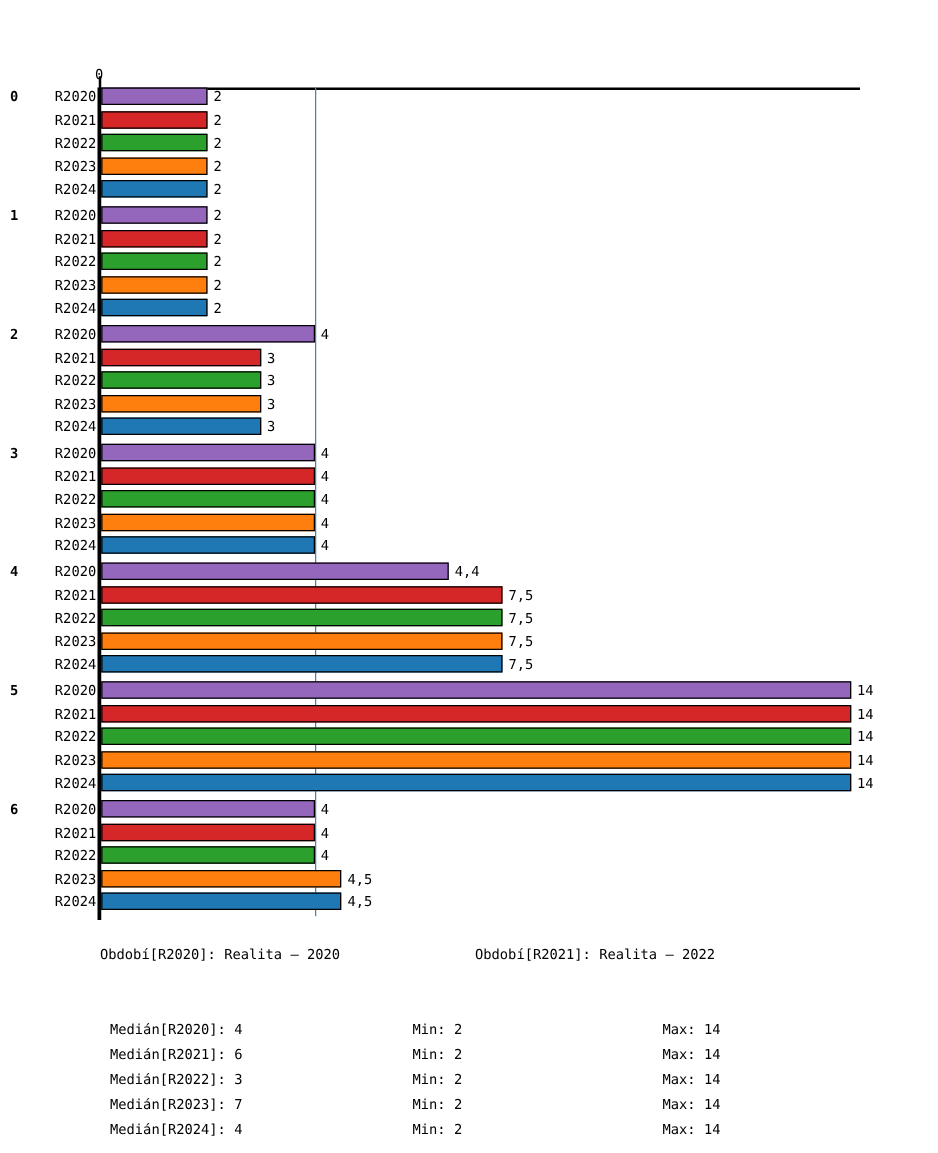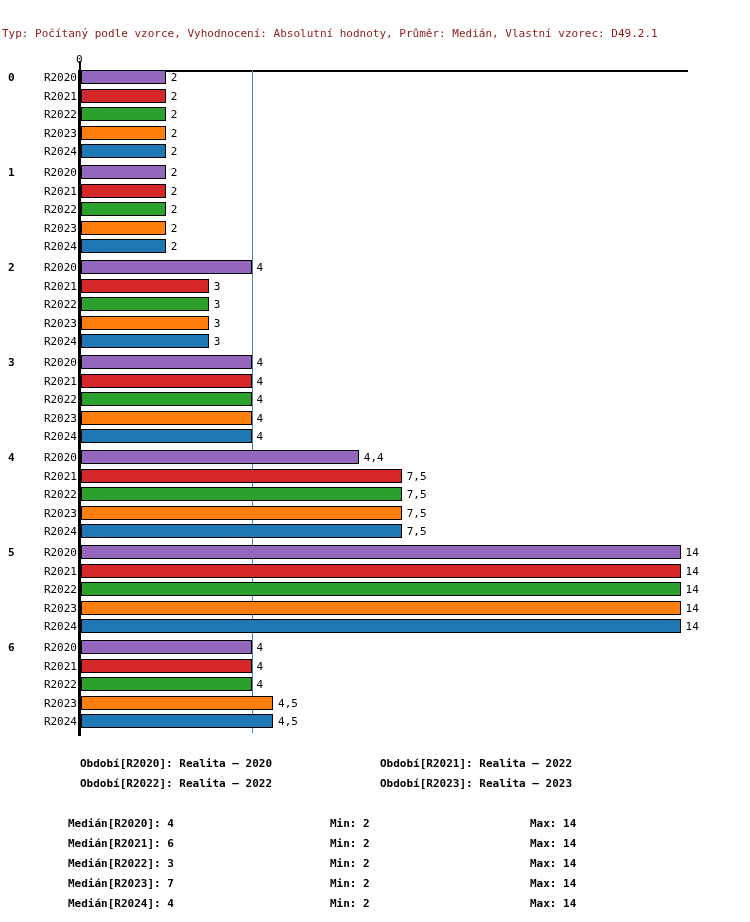--- a/index.html
+++ b/index.html
@@ -18,34 +18,33 @@
   .chart { position:absolute; left:0; top:0; width:750px; height:745px; }
   .origin-label { position:absolute; left:76px; top:53px; font-size:11px; }
   .origin-tick { position:absolute; left:79px; top:61px; width:2px; height:10px; background:var(--axis-color,#000); }
   .axis-top { position:absolute; left:80px; top:70px; width:608px; height:2px; background:var(--axis-color,#000); }
   .axis-left { position:absolute; left:78px; top:70px; width:3px; height:666px; background:var(--axis-color,#000); }
   .median-line { position:absolute; top:70px; width:1px; height:663px; background:var(--median-color,#4682b4); }
   .group-label { position:absolute; left:8px; font-size:11px; font-weight:bold; line-height:14px; }
   .year-label { position:absolute; left:0; width:77px; text-align:right; font-size:11px; line-height:14px; }
   .bar { position:absolute; left:81px; height:14px; border:1px solid var(--bar-border,#000); box-sizing:border-box; }
   .value-label { position:absolute; font-size:11px; line-height:14px; white-space:nowrap; }
-  .footer { position:absolute; left:0; top:0; width:750px; height:922px; font-size:11px;font-weight:bold; }
+  .footer { position:absolute; left:0; top:0; width:750px; height:922px; font-size:11px; }
   .f-row { position:absolute; left:0; width:750px; height:14px; white-space:nowrap; }
   .f-col1 { position:absolute; left:80px; }
   .f-col2 { position:absolute; left:380px; }
-  .f-med { position:absolute; left:68px; }
+  .f-med { position:absolute; left:88px; }
   .f-min { position:absolute; left:330px; }
   .f-max { position:absolute; left:530px; }
 </style>
 </head>
 <body>
 
 <div class="page">
 
-  <div class="subtitle">Typ: Počítaný podle vzorce, Vyhodnocení: Absolutní hodnoty, Průměr: Medián, Vlastní vzorec: D49.2.1</div>
 
   <div class="chart">
     <span class="origin-label">0</span>
     <div class="origin-tick"></div>
     <div class="axis-top"></div>
     <div class="median-line" id="median-line" style="left: 251.6px;"></div>
     <div id="bars">
         <div class="group-label" style="top: 71px;">0</div>
         <div class="year-label" style="top: 71px;">R2020</div>
         <div class="bar" style="top: 70px; width: 84.8px; background: rgb(148, 103, 189);"></div>
@@ -160,24 +159,20 @@
         <div class="value-label" style="top: 715px; left: 278.05px;">4,5</div>
       </div>
     <div class="axis-left"></div>
   </div>
 
   <div class="footer">
     <div class="f-row" style="top:757px">
       <span class="f-col1">Období[R2020]: Realita – 2020</span>
       <span class="f-col2">Období[R2021]: Realita – 2022</span>
     </div>
-    <div class="f-row" style="top:777px">
-      <span class="f-col1">Období[R2022]: Realita – 2022</span>
-      <span class="f-col2">Období[R2023]: Realita – 2023</span>
-    </div>
 
     <div class="f-row" style="top:817px">
       <span class="f-med">Medián[R2020]: 4</span>
       <span class="f-min">Min: 2</span>
       <span class="f-max">Max: 14</span>
     </div>
     <div class="f-row" style="top:837px">
       <span class="f-med">Medián[R2021]: 6</span>
       <span class="f-min">Min: 2</span>
       <span class="f-max">Max: 14</span>

